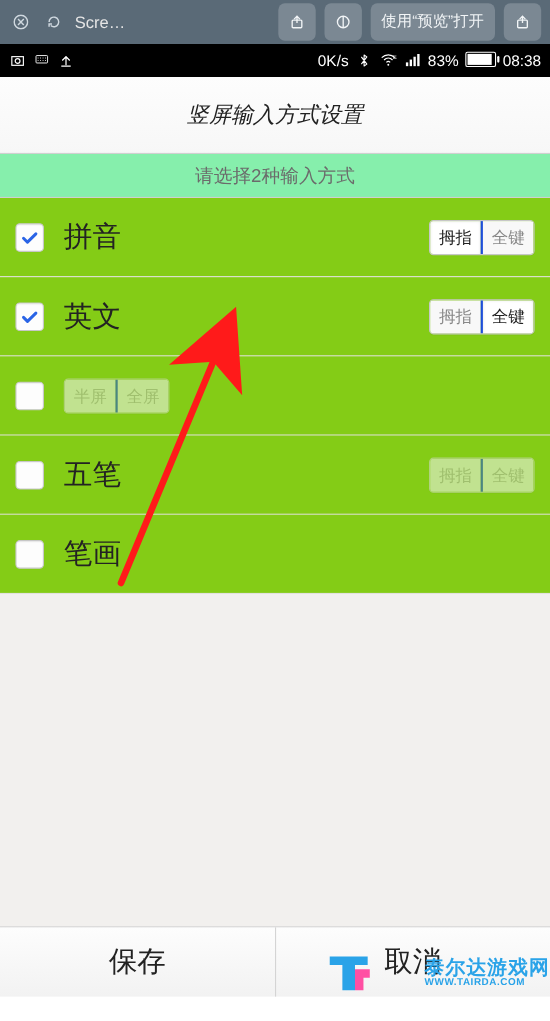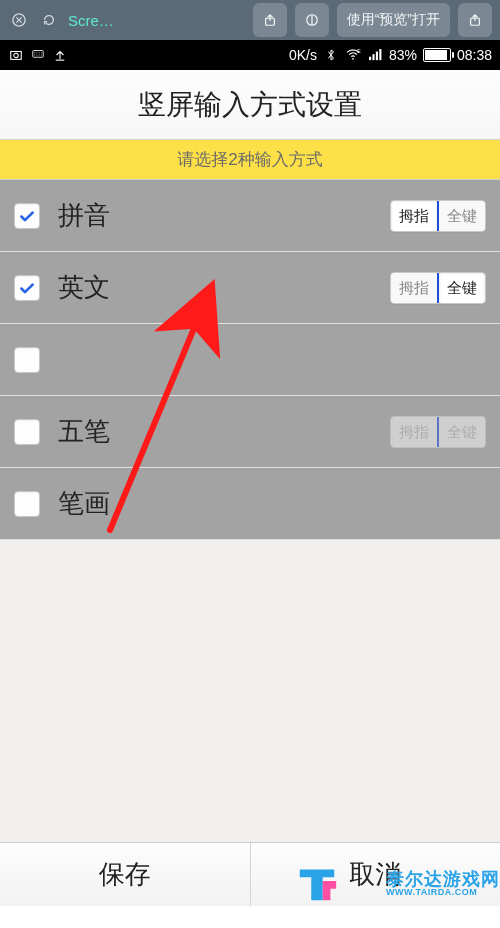--- a/index.html
+++ b/index.html
@@ -11,56 +11,57 @@
     padding: 0 8px; gap: 8px; color: #e6ecf1; font-size: 14px;
   }
   .chrome-btn {
     width: 22px; height: 22px; display: flex; align-items: center; justify-content: center;
     color: #cfd8df;
   }
   .chrome-pill {
     background: #7b8893; border-radius: 6px; padding: 17px 10px; color: #f2f5f7;
     font-size: 14px; display: flex; align-items: center; gap: 6px; height: 26px;
   }
-  .chrome-title { flex: 1; color: #5eead4; font-size: 15px; overflow: hidden; white-space: nowrap; }
+  .chrome-title { flex: 1; color: #e5e5e5; font-size: 15px; overflow: hidden; white-space: nowrap; }
 
   
   .status-bar {
     height: 30px; background: #000; color: #fff; display: flex; align-items: center;
     padding: 0 8px; font-size: 14px; gap: 8px; justify-content: space-between;
   }
   .status-left { display: flex; gap: 6px; align-items: center; }
-  .status-right { display: flex; gap: 6px; align-items: center; }
+  .status-right { display: flex; gap: 6px; }
   .sb-icon { width: 16px; height: 16px; display: inline-flex; align-items: center; justify-content: center; }
   .battery {
     width: 28px; height: 14px; border: 1.5px solid #fff; border-radius: 2px; position: relative;
     display: inline-block;
   }
   .battery::after { content:""; position:absolute; right:-4px; top:3px; width:2px; height:6px; background:#fff; border-radius:1px;}
   .battery-fill { position:absolute; left:1px; top:1px; bottom:1px; width:83%; background:#fff; }
 
   
   .app-header {
     height: 70px; display:flex; align-items:center; justify-content:center;
-    border-bottom: 1px solid #d0d0d0; font-size: 28px; color:#222;
+    border-bottom: 1px solid #d0d0d0; font-size: 20px; color:#222;
     background: linear-gradient(#fdfdfd,#f7f7f7);
+    font-style: italic;
   }
 
   
   .prompt-band {
-    height: 40px; background:#fde047; color:#6b6b6b; font-size:17px;
+    height: 40px; background:#86efac; color:#6b6b6b; font-size:17px;
     display:flex; align-items:center; justify-content:center; border-bottom:1px solid #cfcfcf;
   }
 
   
   .list {
     background:#f2f0ee; height: 662px; position: relative; overflow:hidden;
   }
   .row {
-    height: 72px; background:#a3a3a3; border-bottom:1px solid #e3e1df;
+    height: 72px; background:#84cc16; border-bottom:1px solid #e3e1df;
     display:flex; align-items:center; padding:0 14px; gap:18px;
   }
   .checkbox {
     width:26px; height:26px; border:1px solid #c7c7c7; border-radius:4px;
     display:flex; align-items:center; justify-content:center; background:#fdfdfd;
     box-shadow: inset 0 1px 1px rgba(0,0,0,.05);
   }
   .checkbox.checked { color:#2a64e6; font-weight:bold; }
   .row-label { flex:1; font-size:26px; color:#232323; }
 
@@ -229,20 +230,24 @@
       </span>
       <span class="row-label">英文</span>
       <span class="seg">
         <span>拇指</span>
         <span class="chosen">全键</span>
       </span>
     </div>
 
     <div class="row">
       <span class="checkbox"></span>
+      <span class="seg disabled">
+        <span>半屏</span>
+        <span>全屏</span>
+      </span>
     </div>
 
     <div class="row">
       <span class="checkbox"></span>
       <span class="row-label">五笔</span>
       <span class="seg disabled">
         <span>拇指</span>
         <span>全键</span>
       </span>
     </div>

